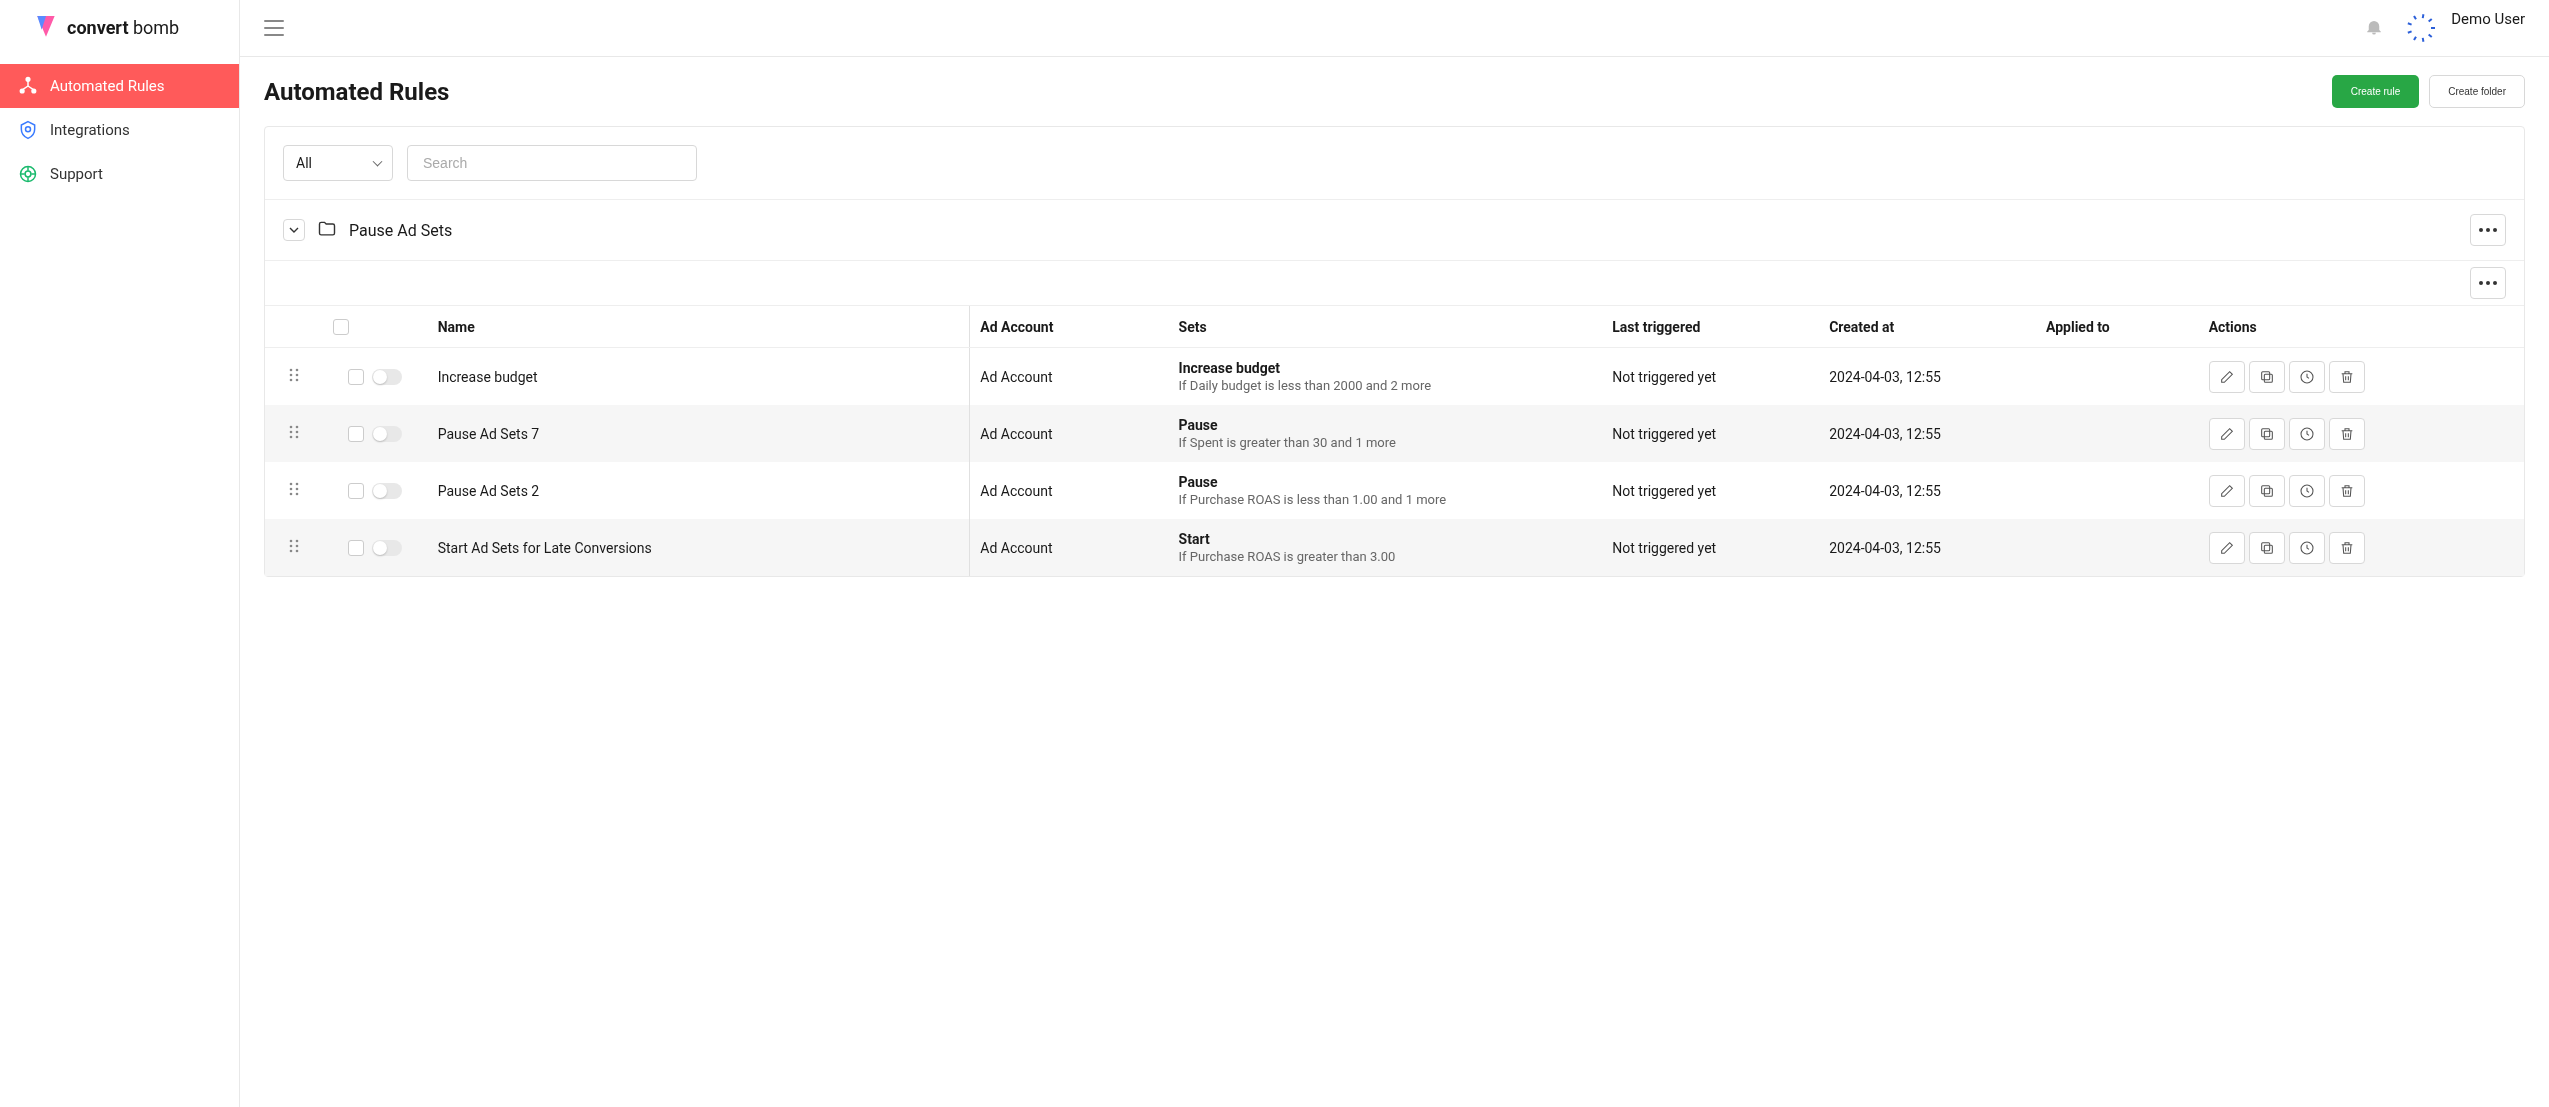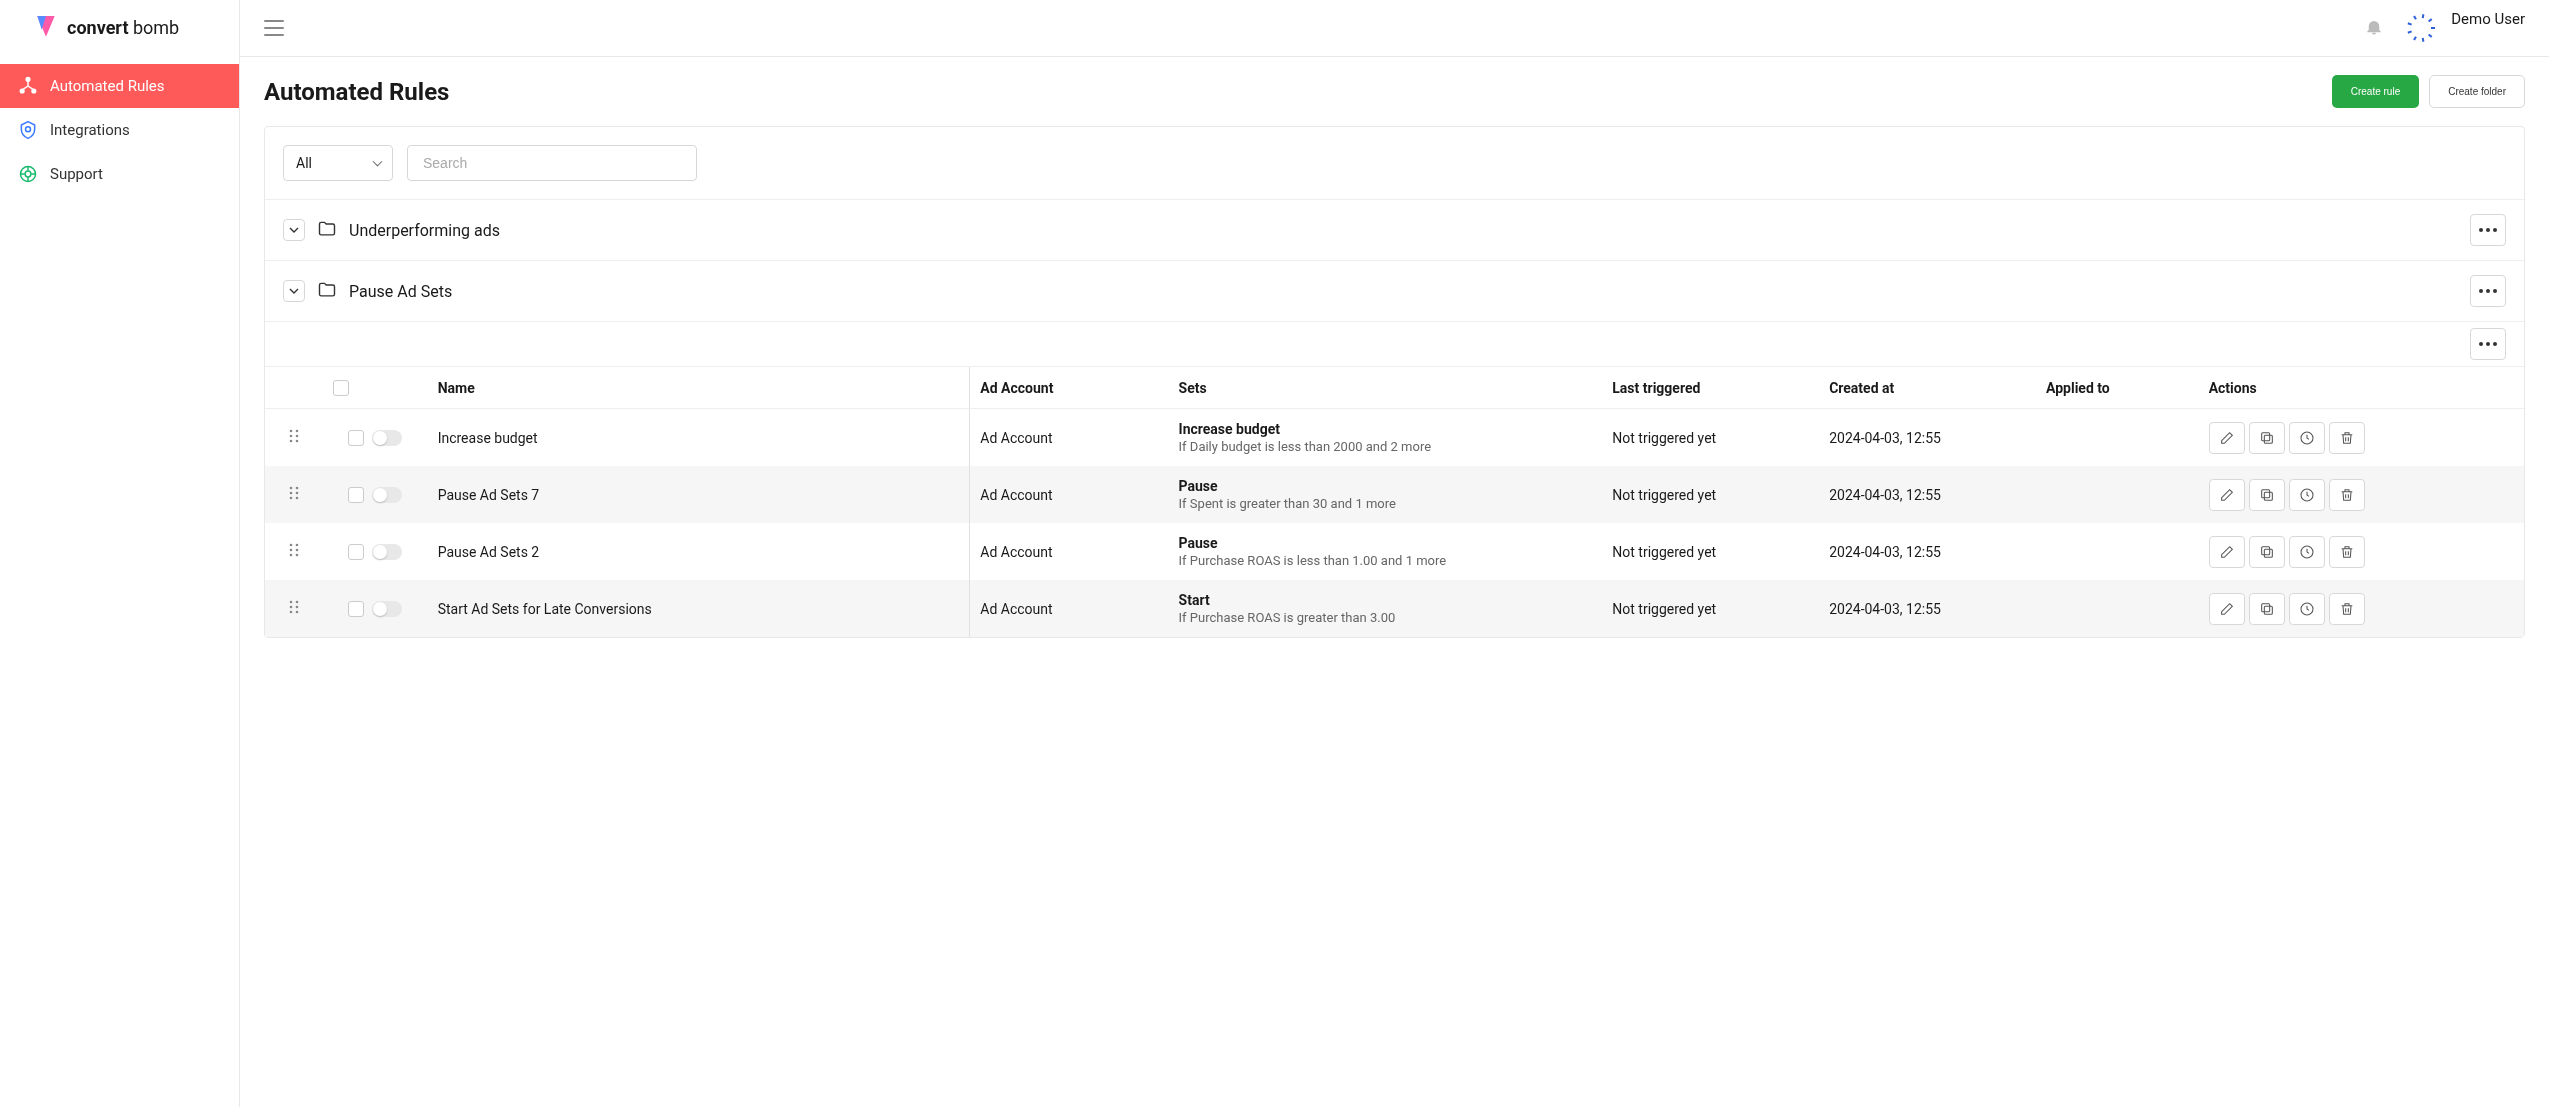--- a/index.html
+++ b/index.html
@@ -176,41 +176,20 @@
     </div>
 
     <div class="content-card">
       <div class="filters">
         <div class="select-wrap">
           <div class="select-box">All</div>
         </div>
         <input class="search-box" type="text" placeholder="Search" style="">
       </div>
 
-      <div class="folder-row">
-        <div class="folder-left">
-          <span class="expand-btn">
-            <svg viewBox="0 0 10 10">
-                <path d="M1 3l4 4 4-4" fill="none" stroke="#333" stroke-width="1.4"></path>
-              </svg>
-          </span>
-          <span class="folder-icon">
-            <svg width="20" height="20" viewBox="0 0 24 24" fill="none" stroke="#333" stroke-width="1.7">
-                <path d="M3 6a2 2 0 0 1 2-2h4l2 2h8a2 2 0 0 1 2 2v9a2 2 0 0 1-2 2H5a2 2 0 0 1-2-2V6z"></path>
-              </svg>
-          </span>
-          <span class="folder-name">Underperforming ads</span>
-        </div>
-        <div class="folder-spacer"></div>
-        <div class="more-btn">
-            <span></span>
-            <span></span>
-            <span></span>
-          </div>
-      </div>
 
       <div class="folder-row">
         <div class="folder-left">
           <span class="expand-btn">
             <svg viewBox="0 0 10 10">
                 <path d="M1 3l4 4 4-4" fill="none" stroke="#333" stroke-width="1.4"></path>
               </svg>
           </span>
           <span class="folder-icon">
             <svg width="20" height="20" viewBox="0 0 24 24" fill="none" stroke="#333" stroke-width="1.7">

